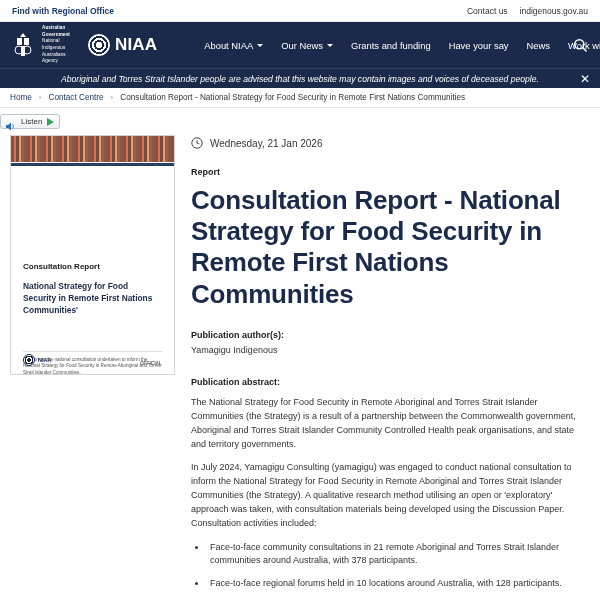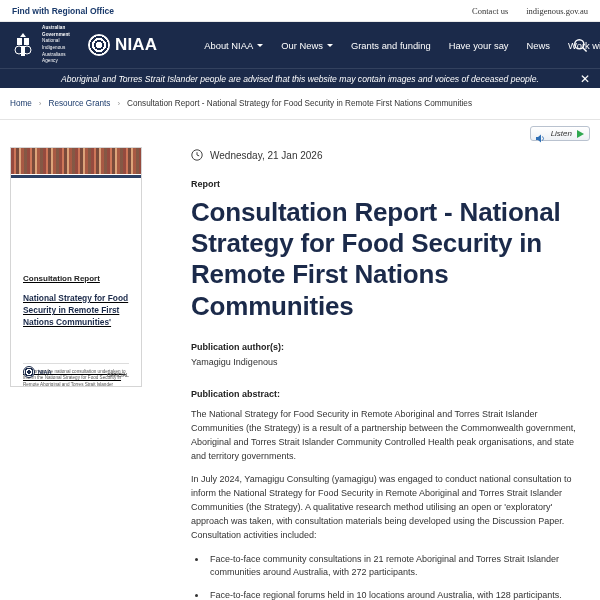--- a/index.html
+++ b/index.html
@@ -22,22 +22,21 @@
     border-bottom: 1px solid #e9e9e9;
   }
   .utility-left a {
     color: #1a3a6b;
     font-weight: bold;
     text-decoration: none;
     font-size: 8.5px;
   }
   .utility-right {
     display: flex;
-    gap: 18px;
-    font-family: Liberation Serif, serif;
+    gap: 12px;
   }
   .utility-right a {
     color: #333333;
     text-decoration: none;
     font-size: 8.5px;
   }
 
   
   .site-header {
     background: #1b2a4a;
@@ -141,39 +140,37 @@
     top: 50%;
     transform: translateY(-50%);
     color: #ffffff;
     font-size: 12px;
     line-height: 1;
     cursor: pointer;
   }
 
   
   .breadcrumb {
-    height: 32px;
+    height: 20px;
     display: flex;
     align-items: center;
     gap: 7px;
     padding: 0 10px;
     font-size: 8.2px;
     color: #333333;
     border-bottom: 1px solid #e4e4e4;
   }
   .breadcrumb a { color: #1a3a6b; text-decoration: none; }
   .breadcrumb .sep { color: #999999; font-size: 8px; }
   .breadcrumb .current { color: #333333; }
 
   
   .listen-row {
     display: flex;
-    justify-content: flex-end;
     padding: 6px 10px 0 0;
-    font-style: italic;
   }
   .listen-widget {
     display: flex;
     align-items: center;
     gap: 5px;
     border: 1px solid #b9c2cf;
     border-radius: 3px;
     background: linear-gradient(#ffffff, #eef1f5);
     padding: 2px 5px;
     height: 15px;
@@ -195,27 +192,26 @@
   .content {
     display: flex;
     padding: 6px 10px 0 10px;
     gap: 16px;
   }
   .col-left { width: 165px; flex: 0 0 165px; }
   .col-right { flex: 1 1 auto; min-width: 0; }
 
   
   .doc-thumb {
-    width: 132px;
+    width: 165px;
     height: 240px;
     border: 1px solid #d5d5d5;
     background: #ffffff;
     position: relative;
     overflow: hidden;
-    text-decoration: underline;
   }
   .doc-art {
     height: 26px;
     background:
       repeating-linear-gradient(90deg,
         #8c3b2e 0 3px, #c96a4a 3px 5px, #6e3b2a 5px 8px, #d99b6e 8px 10px, #a04b33 10px 13px, #7a4a35 13px 16px);
     opacity: .92;
   }
   .doc-rule {
     height: 3px;
@@ -390,21 +386,21 @@
 </div>
 
 <div class="notice">
   <div class="notice-text">Aboriginal and Torres Strait Islander people are advised that this website may contain images and voices of deceased people.</div>
   <div class="notice-close">✕</div>
 </div>
 
 <div class="breadcrumb">
   <a href="#">Home</a>
   <span class="sep">›</span>
-  <a href="#">Resource Grants</a>
+  <a href="#">Contact Centre</a>
   <span class="sep">›</span>
   <span class="current">Consultation Report - National Strategy for Food Security in Remote First Nations Communities</span>
 </div>
 
 <div class="listen-row">
   <div class="listen-widget">
     <span class="listen-speaker">
       <svg width="10" height="9" viewBox="0 0 10 9">
         <path d="M0 3 h2 L5 0.5 v8 L2 6 H0 Z" fill="#2f6fb5"></path>
         <path d="M6.5 2.4 a3 3 0 0 1 0 4.2" fill="none" stroke="#2f6fb5" stroke-width="0.9"></path>
@@ -453,19 +449,19 @@
     <h1 class="page-title">Consultation Report - National Strategy for Food Security in Remote First Nations Communities</h1>
 
     <div class="field-label">Publication author(s):</div>
     <div class="field-value">Yamagigu Indigenous</div>
 
     <div class="field-label">Publication abstract:</div>
     <p class="para">The National Strategy for Food Security in Remote Aboriginal and Torres Strait Islander Communities (the Strategy) is a result of a partnership between the Commonwealth government, Aboriginal and Torres Strait Islander Community Controlled Health peak organisations, and state and territory governments.</p>
     <p class="para">In July 2024, Yamagigu Consulting (yamagigu) was engaged to conduct national consultation to inform the National Strategy for Food Security in Remote Aboriginal and Torres Strait Islander Communities (the Strategy). A qualitative research method utilising an open or 'exploratory' approach was taken, with consultation materials being developed using the Discussion Paper. Consultation activities included:</p>
 
     <ul class="bullets">
-      <li>Face-to-face community consultations in 21 remote Aboriginal and Torres Strait Islander communities around Australia, with 272 participants.</li>
+      <li>Face-to-face community consultations in 21 remote Aboriginal and Torres Strait Islander communities around Australia, with 378 participants.</li>
       <li>Face-to-face regional forums held in 10 locations around Australia, with 128 participants.</li>
 
     </ul>
 
   </div>
 </div>
 
 </body></html>

